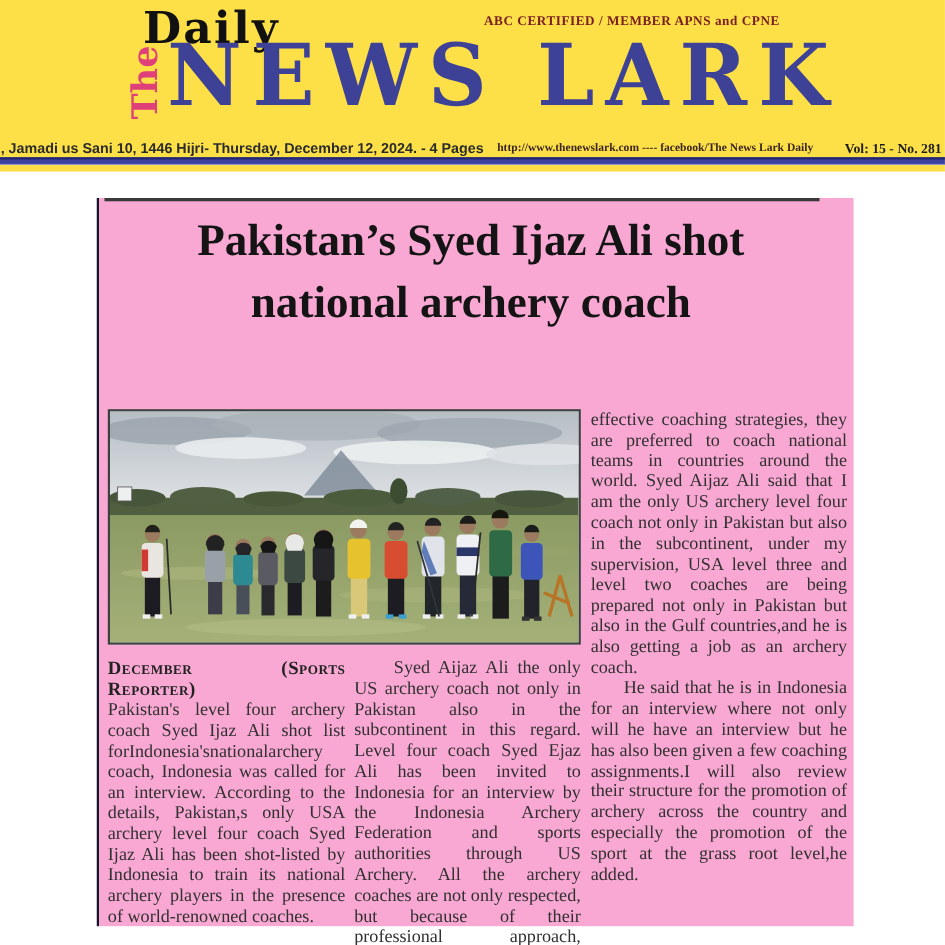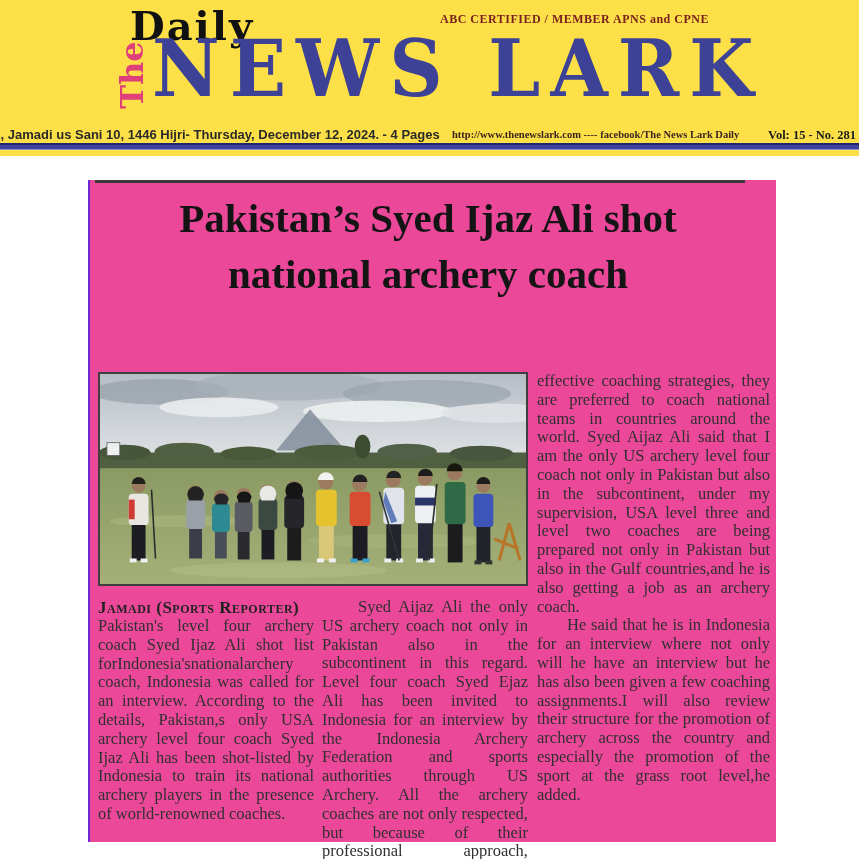--- a/index.html
+++ b/index.html
@@ -31,21 +31,21 @@
   .web-line { position:absolute; left:452px; top:2px; width:312px; text-align:left;
               font-family:"Liberation Serif", serif; font-weight:bold; font-size:10.5px;
               color:#3a2420; white-space:nowrap; }
   .vol-line { position:absolute; left:768px; top:1px; font-family:"Liberation Serif", serif;
               font-weight:bold; font-size:12.5px; color:#1d1d1d; white-space:nowrap; }
   .navy-rule { position:absolute; left:0; top:143px; width:859px; height:7px;
                background:#3d41a0; border-top:2px solid #23266e; border-bottom:1px solid #8f93c8; }
 
   
   .article { position:absolute; left:88px; top:180px; width:688px; height:662px;
-             background:#ec4899; border-left:2px solid #6d28d9; }
+             background:#f9a8d4; border-left:2px solid #0f172a; }
   .article-top-rule { position:absolute; left:5px; top:0; width:650px; height:3px; background:#3a3a3a; }
   .headline { position:absolute; left:0; top:10px; width:676px; text-align:center;
               font-family:"Liberation Serif", serif; font-weight:bold; font-size:41px;
               line-height:56px; color:#141414; letter-spacing:0px; }
   .headline .hl-line { display:block; }
 
   .photo-frame { position:absolute; left:8px; top:192px; width:430px; height:214px;
                  border:2px solid #3f3f3f; background:#cfd4d8; }
   .photo-frame svg { display:block; width:100%; height:100%; }
 
@@ -241,21 +241,21 @@
 
         <g stroke="#b87428" stroke-width="3" filter="url(#soft)">
           <line x1="403" y1="190" x2="413" y2="152"></line>
           <line x1="424" y1="190" x2="413" y2="152"></line>
           <line x1="398" y1="168" x2="422" y2="178"></line>
         </g>
       </svg>
     </div>
 
     <div class="col1 body-text">
-      <div class="dateline">Jamadi (Sports Reporter)</div>
+      <div class="dateline">December (Sports Reporter)</div>
       <div>Pakistan's level four archery coach Syed Ijaz Ali shot list forIndonesia'snationalarchery coach, Indonesia was called for an interview. According to the details, Pakistan,s only USA archery level four coach Syed Ijaz Ali has been shot-listed by Indonesia to train its national archery players in the presence of world-renowned coaches.</div>
     </div>
 
     <div class="col2 body-text">
       <div class="indent1">Syed Aijaz Ali  the only US archery coach not only in Pakistan also in the subcontinent in this regard. Level four coach Syed Ejaz Ali has been invited to Indonesia for an interview by the Indonesia Archery Federation and sports authorities through US Archery. All the archery coaches are not only respected, but because of their professional approach, accurate and</div>
     </div>
 
     <div class="col3 body-text">
       <div>effective coaching strategies, they are preferred to coach national teams in countries around the world. Syed Aijaz Ali said that I am the only US archery level four coach not only in Pakistan but also in the subcontinent, under my supervision, USA level three and level two coaches are being prepared not only in Pakistan but also in the Gulf countries,and he is also getting a job as an archery coach.</div>
       <div class="indent2">He said that he is in Indonesia for an interview where not only will he have an interview but he has also been given a few coaching assignments.I will also review their structure for the promotion of archery across the country and especially the promotion of the sport at the grass root level,he added.</div>

